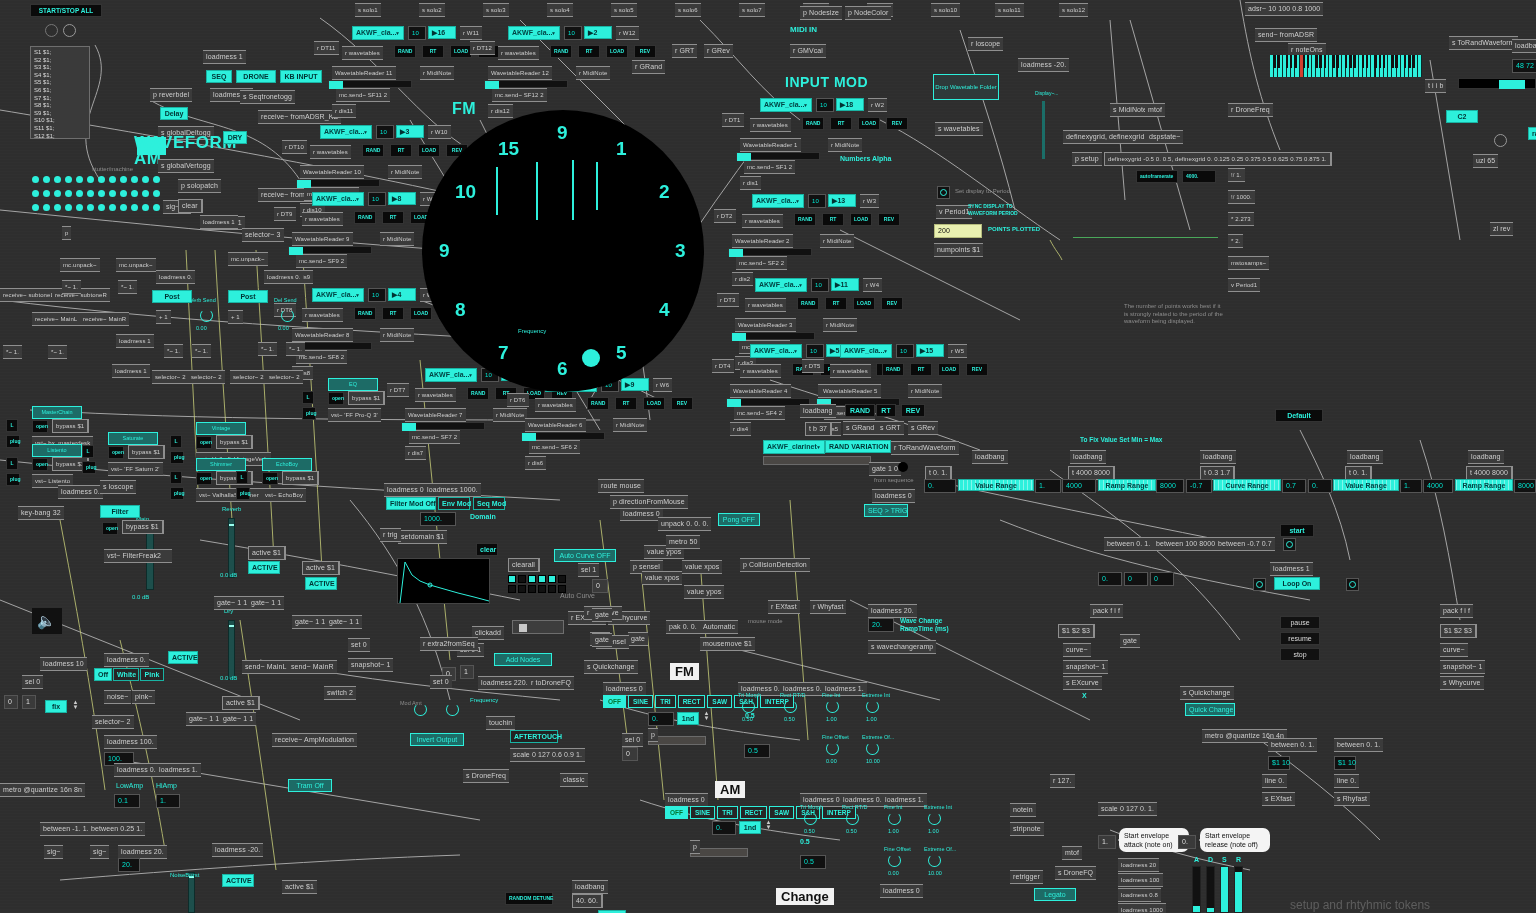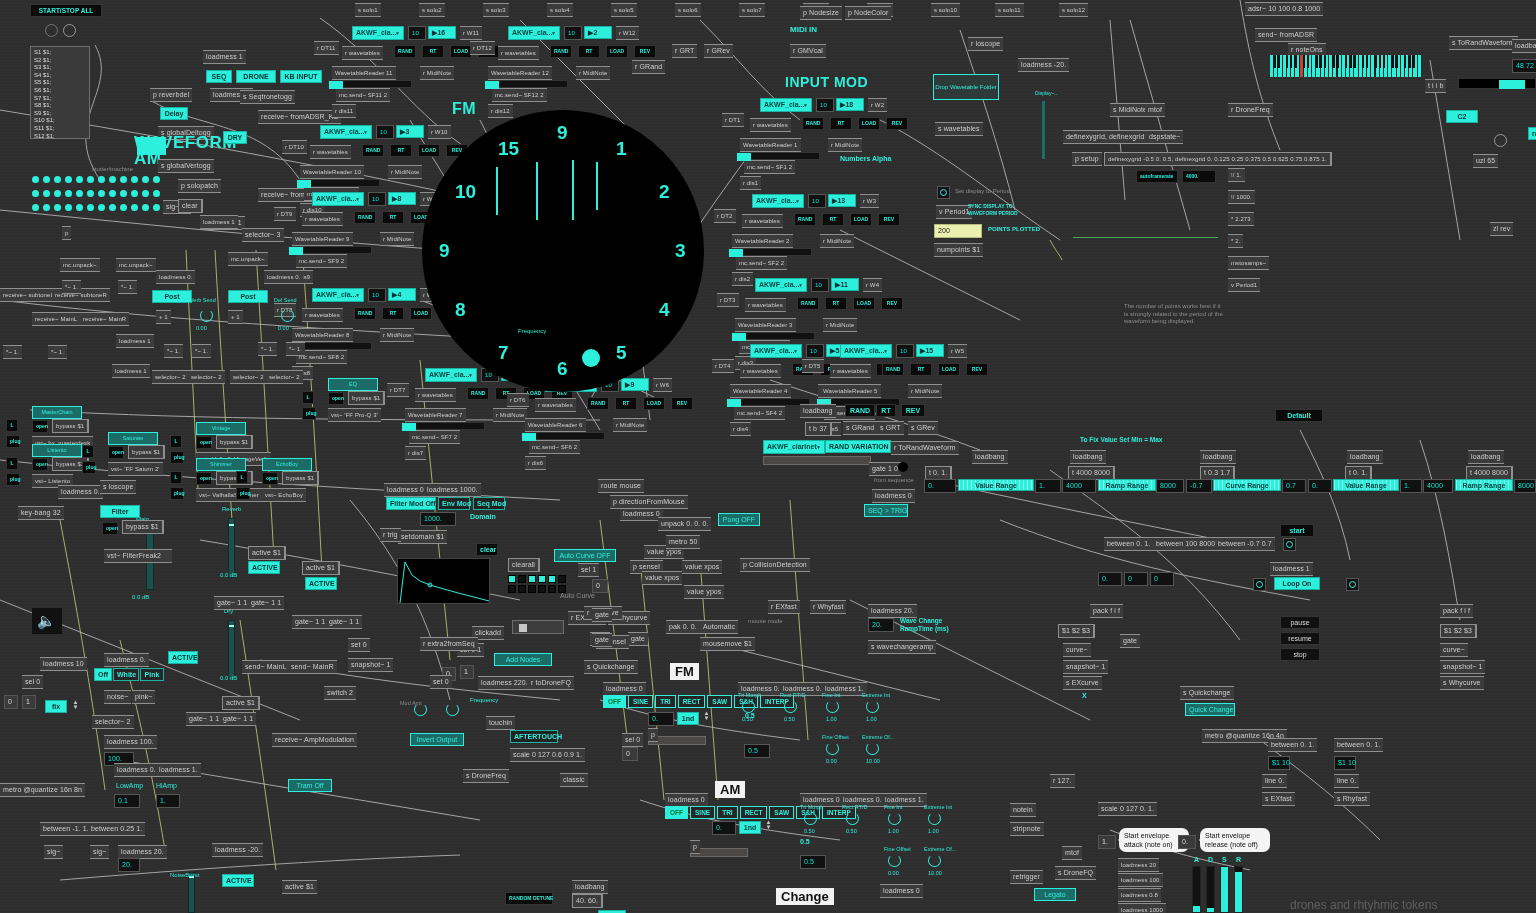--- a/index.html
+++ b/index.html
@@ -887,21 +887,21 @@
       <div class="lab" style="left:16px;">D</div>
       <div class="bar" style="left:28px;height:47px;">
         <b style="height:45px;"></b>
       </div>
       <div class="lab" style="left:30px;">S</div>
       <div class="bar" style="left:42px;height:47px;">
         <b style="height:40px;"></b>
       </div>
       <div class="lab" style="left:44px;">R</div>
     </div>
-<div class="cmt grey" style="left:1290px;top:898px;font-size:12px;color:#5e5e5e;">drones and rhtyhmic tokens</div>
+<div class="cmt grey" style="left:1290px;top:898px;font-size:12px;color:#5e5e5e;">setup and rhtyhmic tokens</div>
 
 <div class="label-white" style="left:670px;top:663px;">FM</div>
 <div class="obj" style="left:603px;top:682px;">loadmess 0</div>
 <div class="wrow" id="fm-waves" style="left:603px;top:695px;">
       <span class="sel">OFF</span>
       <span class="">SINE</span>
       <span class="">TRI</span>
       <span class="">RECT</span>
       <span class="">SAW</span>
       <span class="">S&amp;H</span>

